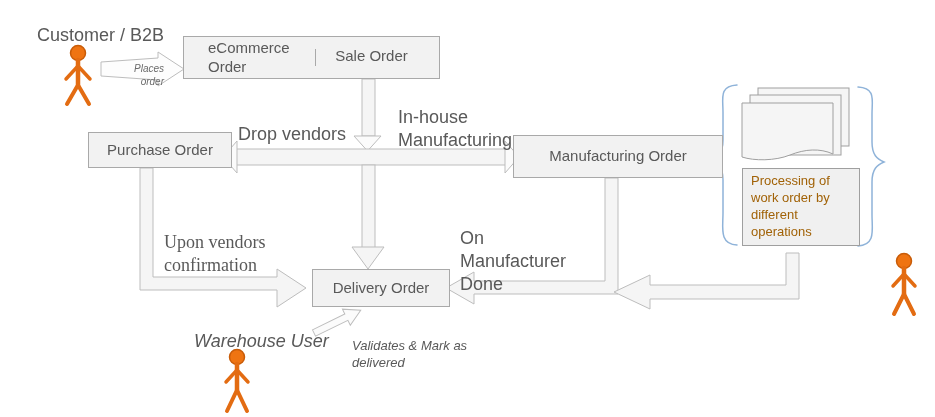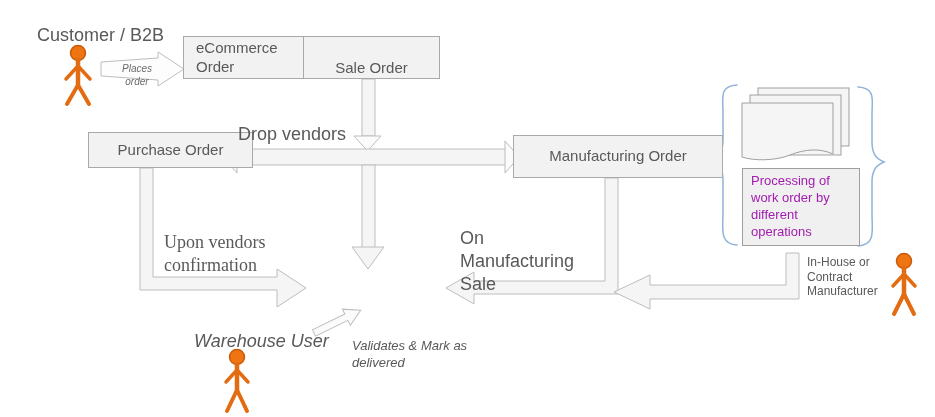--- a/index.html
+++ b/index.html
@@ -6,33 +6,33 @@
   .canvas{
     position:relative;width:935px;height:417px;background:#ffffff;overflow:hidden;
     font-family:"Liberation Sans","DejaVu Sans",sans-serif;color:#595959;
   }
   .canvas svg{position:absolute;left:0;top:0;}
   .node{
     position:absolute;background:#f2f2f2;border:1px solid #a9a9a9;box-sizing:border-box;
     display:flex;align-items:center;justify-content:center;
     font-size:15px;line-height:1.25;color:#595959;
   }
-  .combo{display:flex;align-items:stretch;justify-content:flex-start;padding:0;}
+  .combo{display:flex;align-items:stretch;justify-content:flex-start;padding:12px;}
   .combo .cell-left{
     width:120px;border-right:1px solid #a9a9a9;display:flex;align-items:center;
     padding-left:12px;box-sizing:border-box;
   }
   .combo .cell-right{flex:1;display:flex;align-items:flex-end;justify-content:center;}
   .lbl{position:absolute;font-size:18px;line-height:1.28;color:#595959;}
   .lbl.small{font-size:12px;line-height:1.22;}
   .lbl.italic{font-style:italic;font-size:13px;margin-left:32px;}
-  .lbl.tiny-italic{font-style:italic;font-size:10px;color:#6b6b6b;text-align:center;}
+  .lbl.tiny-italic{font-style:italic;font-size:10px;color:#6b6b6b;text-align:right;}
   .procbox{
     position:absolute;background:#f0f0f0;border:1px solid #9f9f9f;box-sizing:border-box;
-    display:flex;align-items:flex-start;font-size:13px;line-height:1.3;color:#a21caf;
+    display:flex;align-items:flex-start;font-size:13px;line-height:1.3;color:#a16207;
     padding:4px 8px;
   }
 </style>
 </head>
 <body>
 
 <div class="canvas">
 
   <svg width="935" height="417" viewBox="0 0 935 417">
     <g fill="#f5f5f5" stroke="#bdbdbd" stroke-width="1">
@@ -99,44 +99,47 @@
 
   <div class="node combo" style="left:183px;top:36px;width:257px;height:43px;">
     <div class="cell-left">
       <span>eCommerce Order</span>
     </div>
     <div class="cell-right">
       <span>Sale Order</span>
     </div>
   </div>
 
-  <div class="node" style="left:88px;top:132px;width:165px;height:36px;">
+  <div class="node" style="left:88px;top:132px;width:144px;height:36px;">
     <span>Purchase Order</span>
   </div>
 
   <div class="node" style="left:513px;top:135px;width:210px;height:43px;text-align:right;">
     <span>Manufacturing Order</span>
   </div>
 
+  <div class="node" style="left:312px;top:269px;width:138px;height:38px;">
+    <span>Delivery Order</span>
+  </div>
 
   <div class="procbox" style="left:742px;top:168px;width:118px;height:78px;">
     <span>Processing of work order by different operations</span>
   </div>
 
   <div class="lbl" style="left:37px;top:24px;">Customer / B2B</div>
 
   <div class="lbl tiny-italic" style="left:110px;top:63px;width:54px;">Places order</div>
 
   <div class="lbl" style="left:238px;top:123px;">Drop vendors</div>
 
+  <div class="lbl" style="left:398px;top:106px;width:108px;">In-house Manufacturing</div>
 
   <div class="lbl" style="left:164px;top:231px;width:108px;font-family:Liberation Serif, serif;">Upon vendors confirmation</div>
 
-  <div class="lbl" style="left:460px;top:227px;width:135px;">On Manufacturing Sale</div>
+  <div class="lbl" style="left:460px;top:227px;width:135px;">On Manufacturer Done</div>
 
 
-  <div class="lbl small" style="left:807px;top:255px;width:78px;">In-House or Contract Manufacturer</div>
 
   <div class="lbl" style="left:194px;top:330px;font-style:italic;">Warehouse User</div>
 
   <div class="lbl italic" style="left:320px;top:338px;width:118px;">Validates &amp; Mark as delivered</div>
 
 </div>
 
 </body></html>

